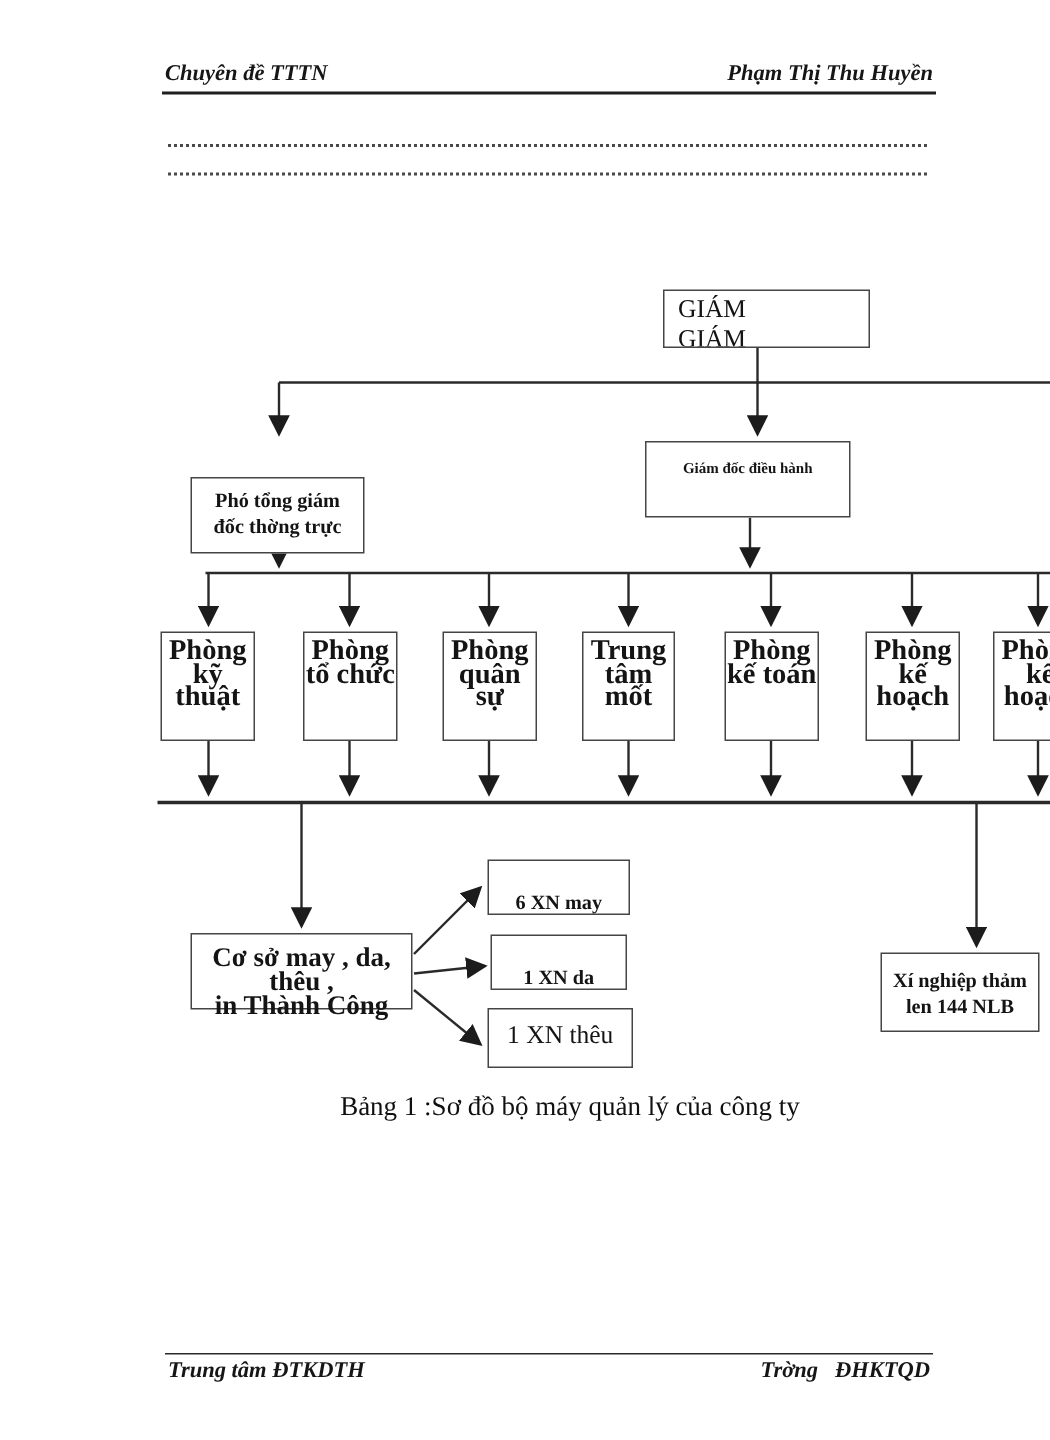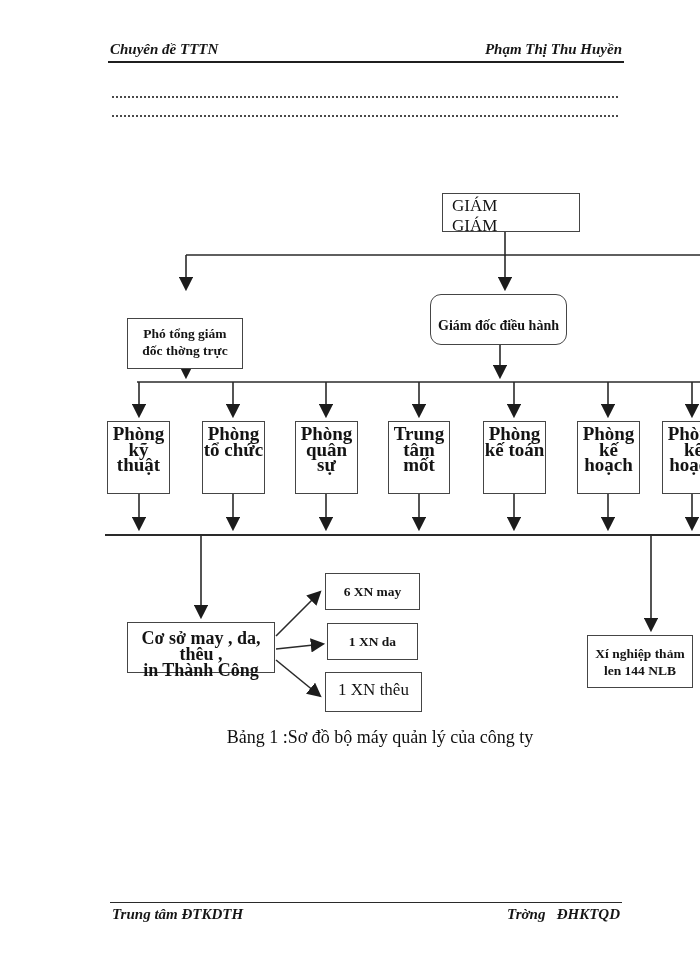--- a/index.html
+++ b/index.html
@@ -21,24 +21,24 @@
   .box{
     position:absolute;background:#fff;border:1.6px solid #454545;
     box-sizing:border-box;text-align:center;font-weight:bold;
     white-space:pre-line;color:#141414;
   }
   .box-root{
     font-weight:normal;font-size:17px;line-height:20px;text-align:left;
     padding:2px 4px 0 9px;word-spacing:30px;overflow:hidden;
   }
   .box-l2{font-size:13.5px;line-height:17px;padding-top:6px;}
-  .box-l2-single{font-size:14px;line-height:17px;padding-top:22px;border-radius:11px;}
+  .box-l2-single{font-size:10px;line-height:17px;padding-top:9px;}
   .box-dept{font-size:19px;line-height:15.5px;padding-top:4px;}
   .box-coso{font-size:18px;line-height:16px;padding-top:7px;}
-  .box-unit{font-size:13.5px;line-height:17px;padding-top:9px;}
+  .box-unit{font-size:13.5px;line-height:17px;padding-top:19px;}
   .box-unit-light{font-weight:normal;font-size:17px;line-height:20px;padding-top:7px;}
   .box-tham{font-size:13.5px;line-height:17px;padding-top:9px;}
 
   .caption{
     position:absolute;left:60px;width:640px;top:727px;text-align:center;
     font-size:18px;color:#101010;
   }
   svg.connectors{position:absolute;left:0;top:0;}
 </style>
 </head>

